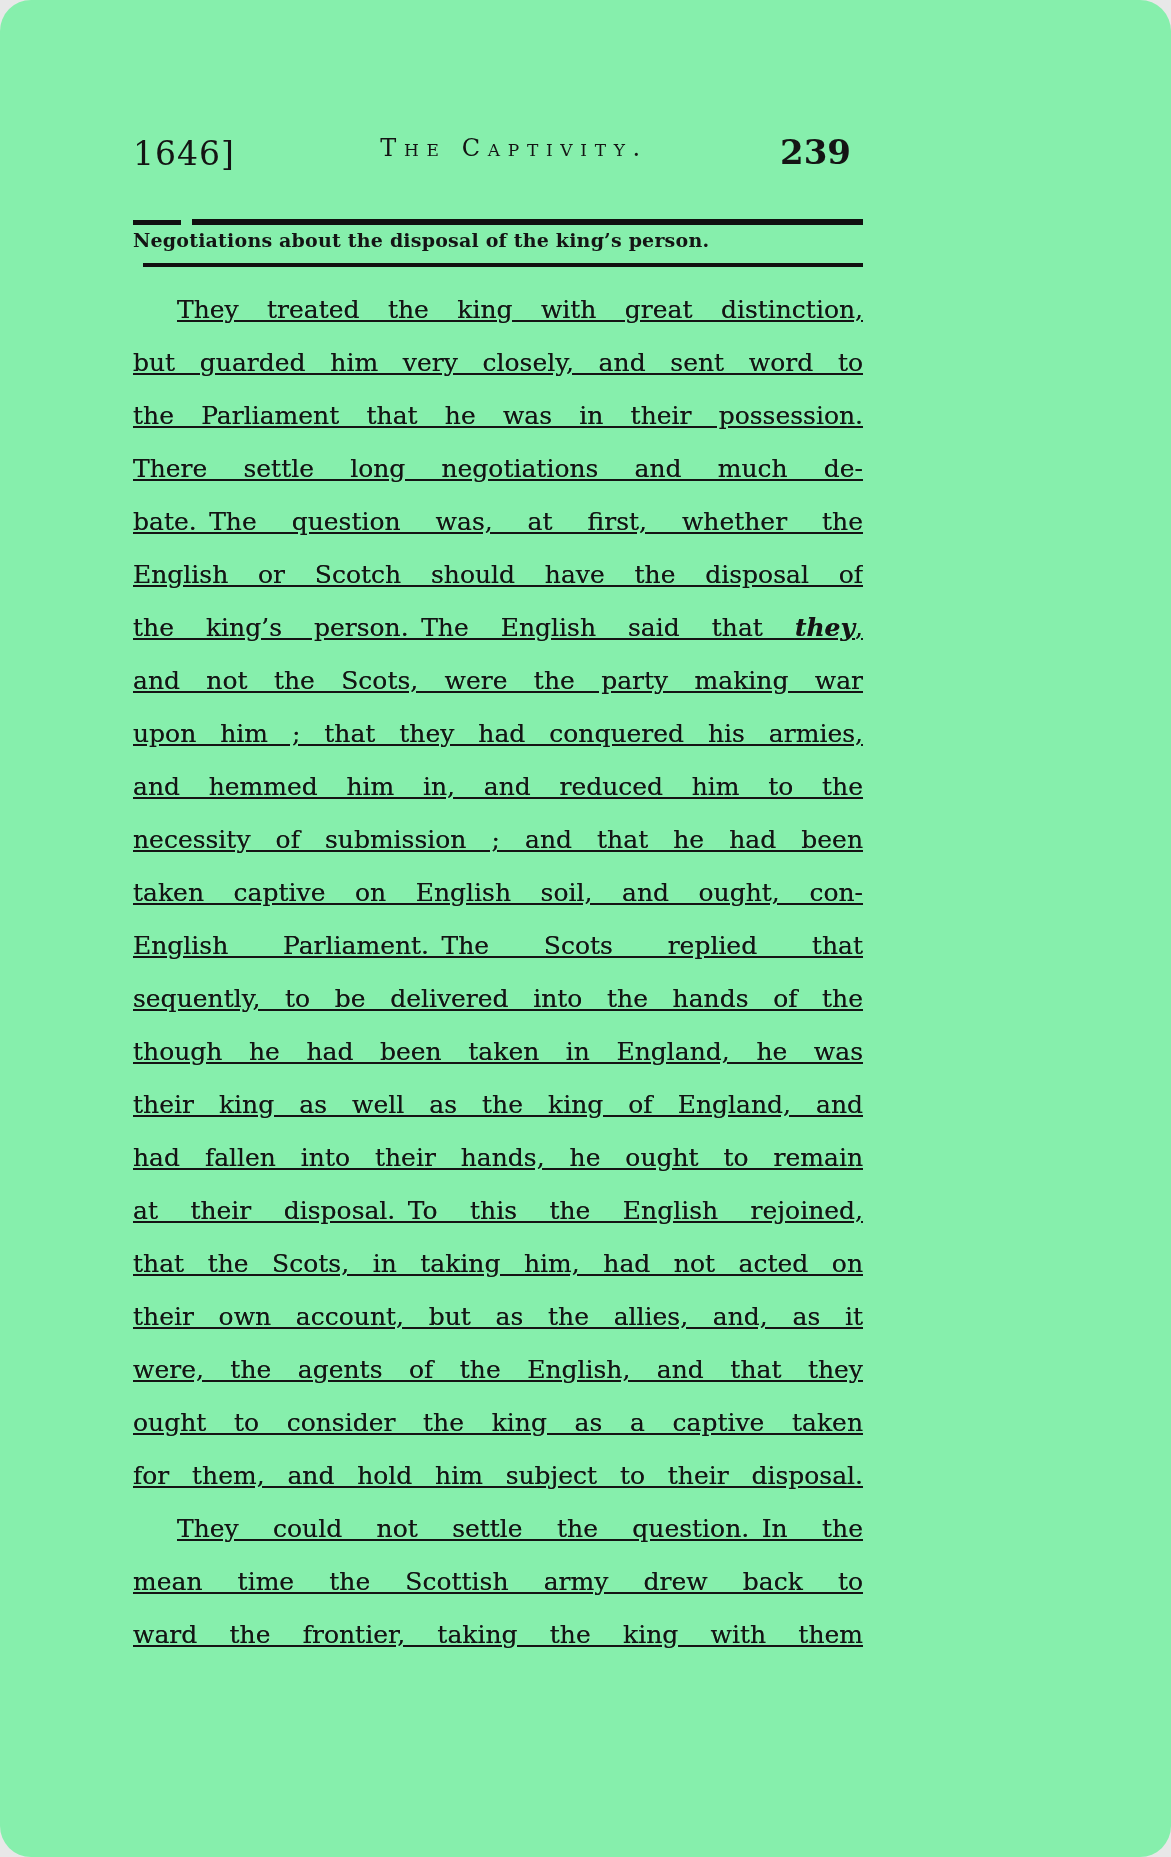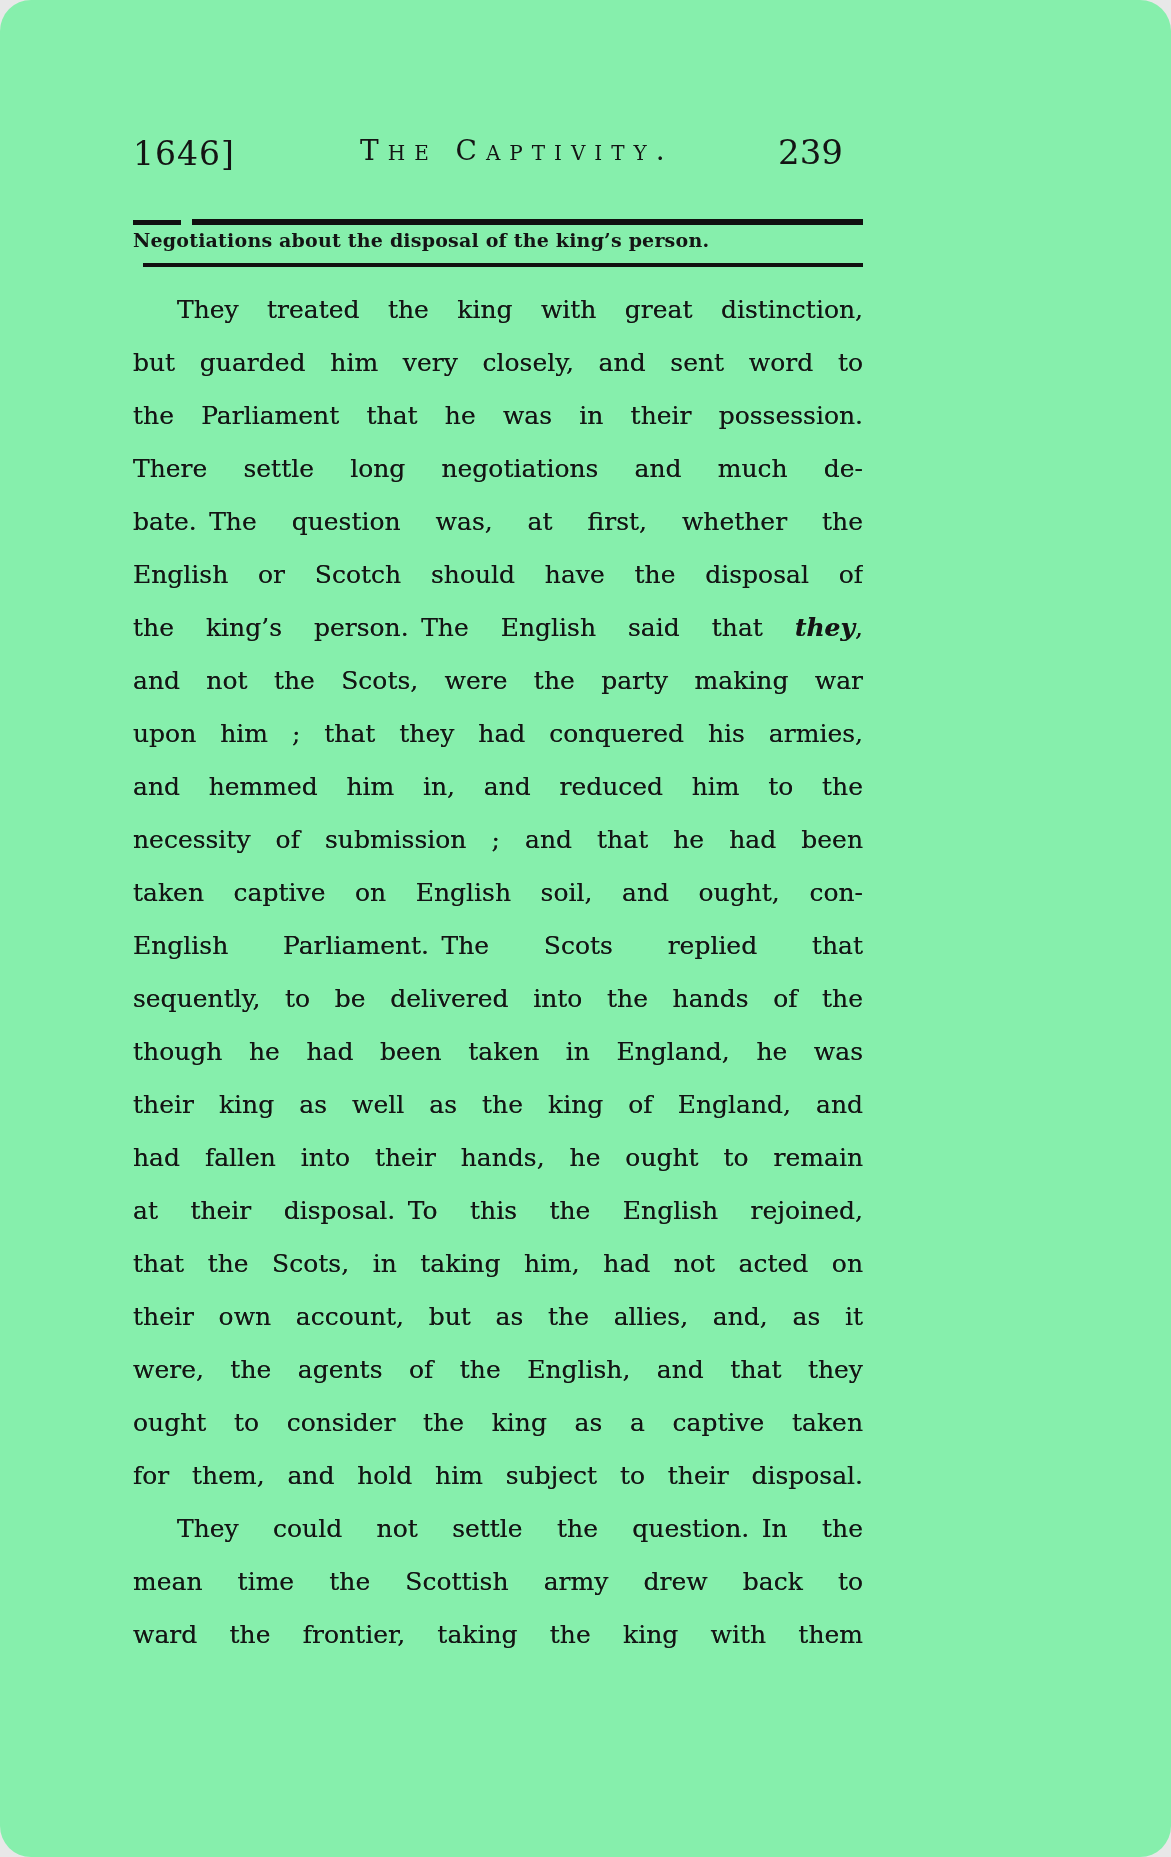--- a/index.html
+++ b/index.html
@@ -18,44 +18,45 @@
   
   .hdr { top: 130px; height: 48px; }
   .hdr-year {
     position: absolute; left: 0; top: 4px;
     font-size: 33px; letter-spacing: 1px;
   }
   .hdr-title {
     position: absolute; left: 50%; top: 4px;
     transform: translateX(-44%);
     font-variant: small-caps;
-    font-size: 28px; letter-spacing: 0.32em;
+    font-size: 24px; letter-spacing: 0.32em;
     white-space: nowrap;
   }
   .hdr-page {
-    position: absolute; right: 20px; top: 2px;
-    font-size: 34px; font-weight: normal;
+    position: absolute; right: 12px; top: 2px;
+    font-size: 34px; font-weight: bold;
   }
 
   
   .margin-dash { position: absolute; left: 0px; top: 220px; width: 48px; height: 5px; background: #101010; }
   .rule-top    { position: absolute; left: 59px; top: 219px; width: 671px; height: 6px; background: #101010; }
   .section-heading {
     position: absolute; left: 0; top: 229px; width: 730px;
     font-weight: bold; font-size: 19px;
     letter-spacing: 0.2px;
   }
   .rule-bottom { position: absolute; left: 10px; top: 263px; width: 720px; height: 4px; background: #101010; }
 
   
   .body-text {
     position: absolute; left: 0; top: 283px; width: 730px;
     font-size: 25px;
     line-height: 53px;
     text-shadow: 0 0 0.5px rgba(10,10,10,0.65);
+    text-decoration: underline;
   }
   .bline {
     text-align: justify;
     text-align-last: justify;
     height: 53px;
     overflow: hidden;
     white-space: nowrap;
   }
   .bline.indent { text-indent: 44px; }
   .ital { font-style: italic; font-weight: bold; }

